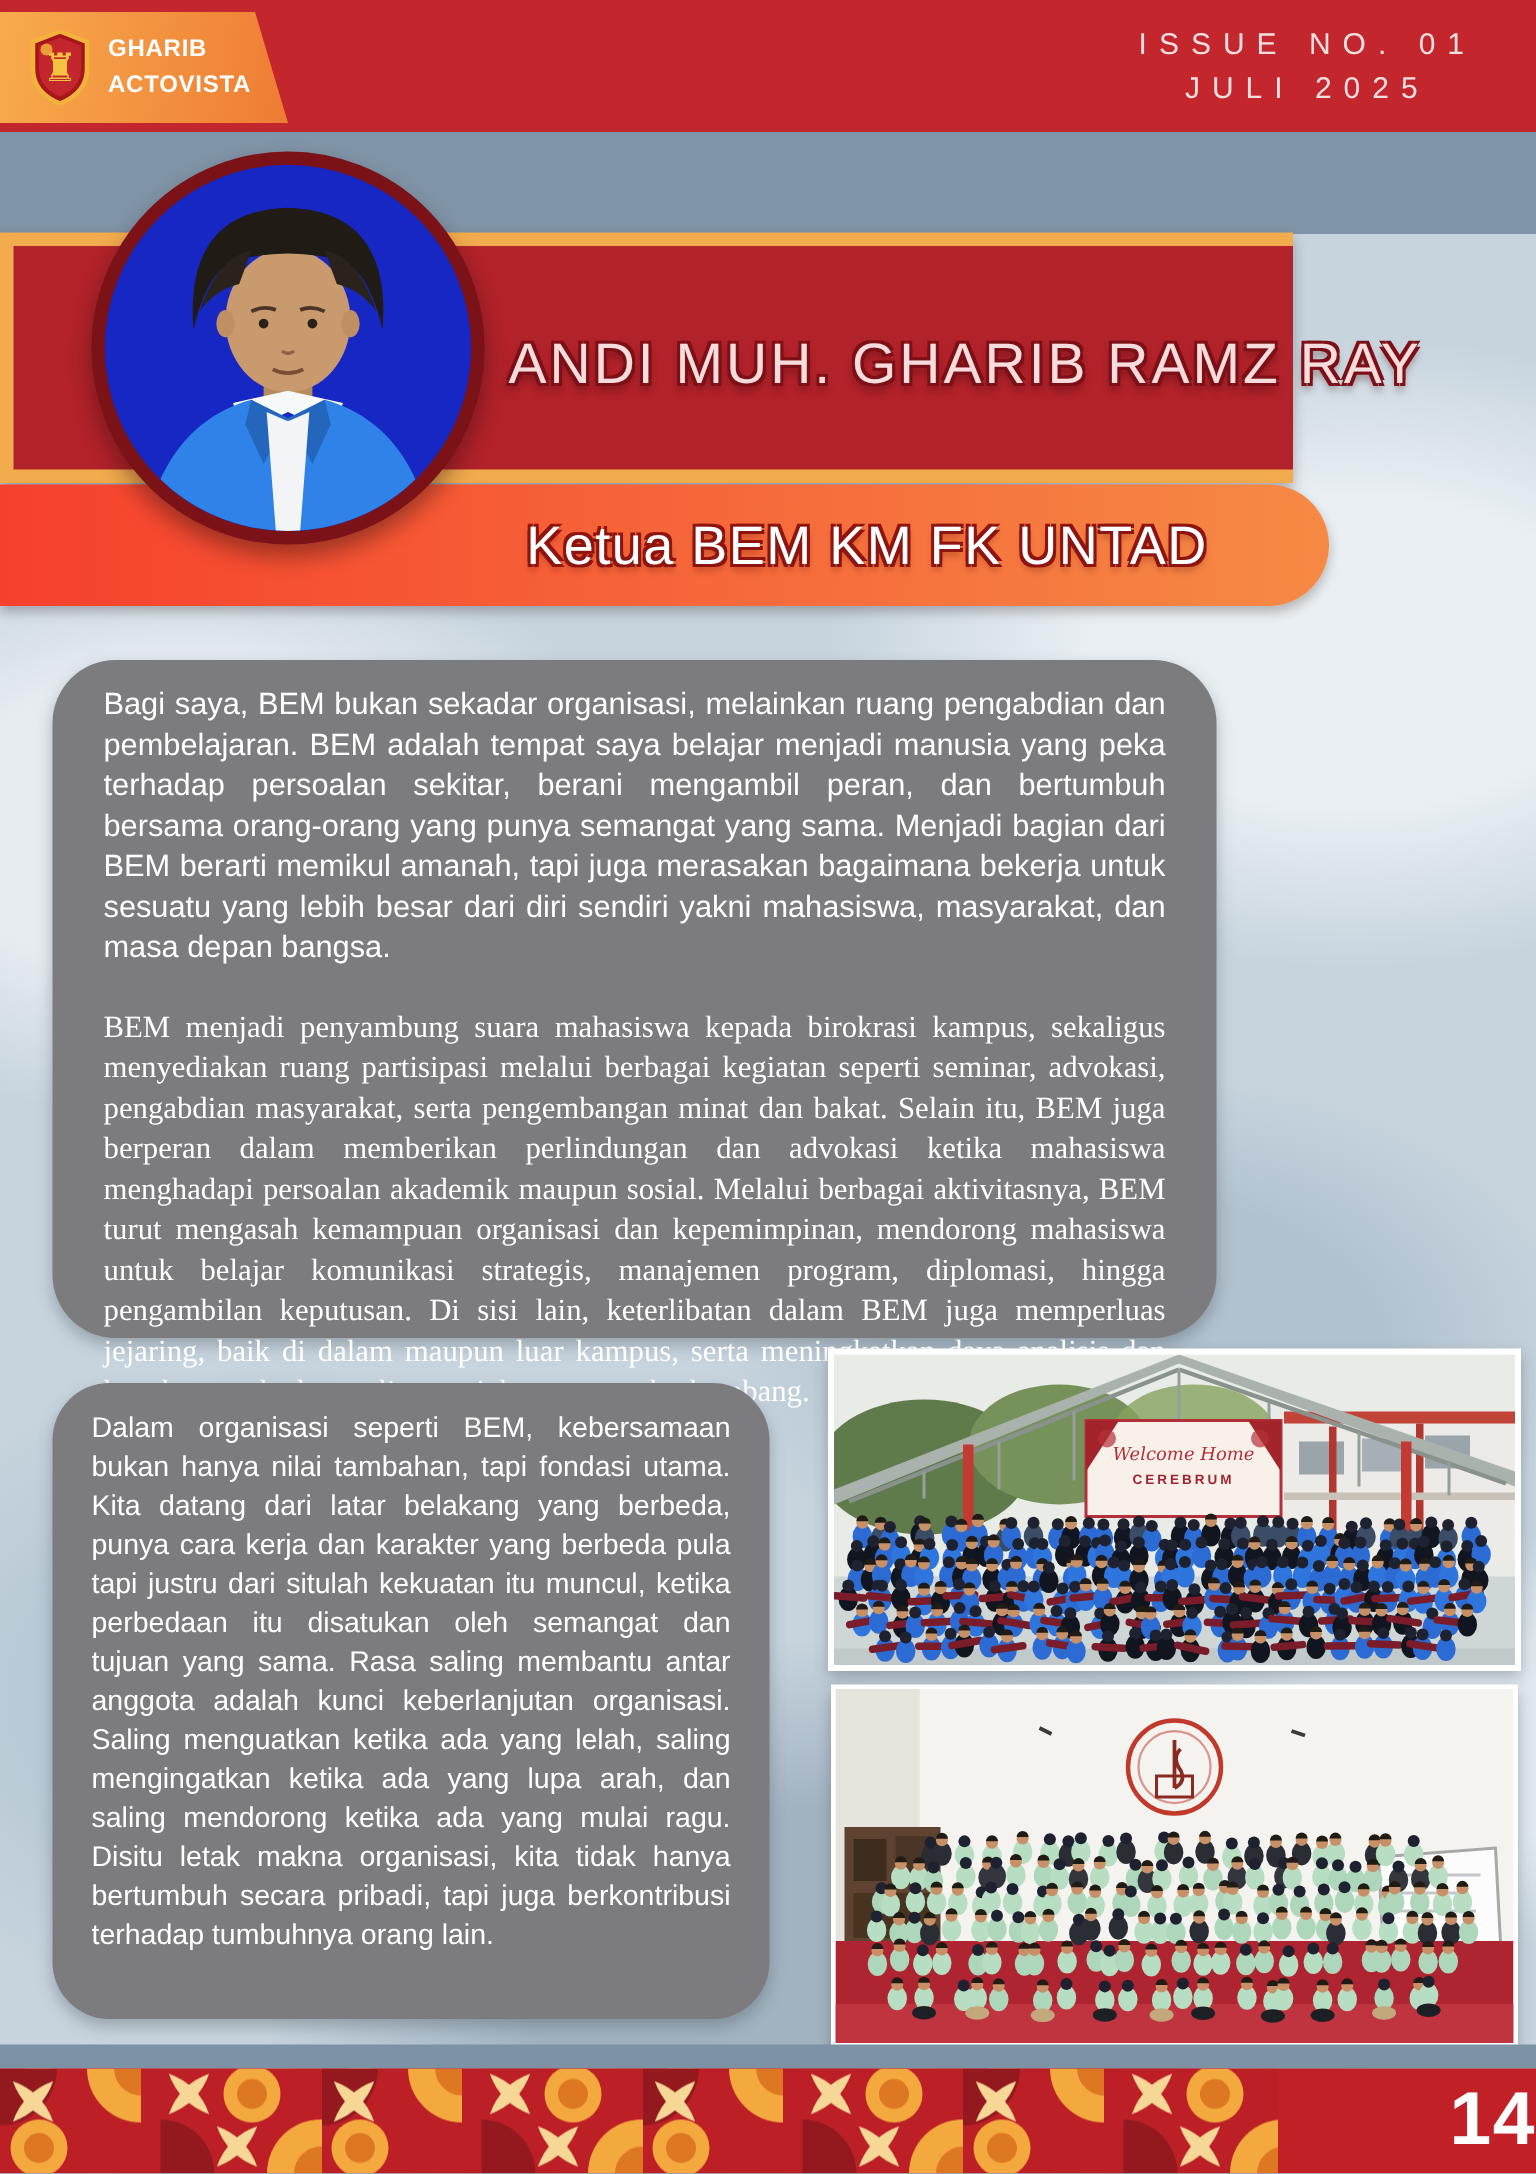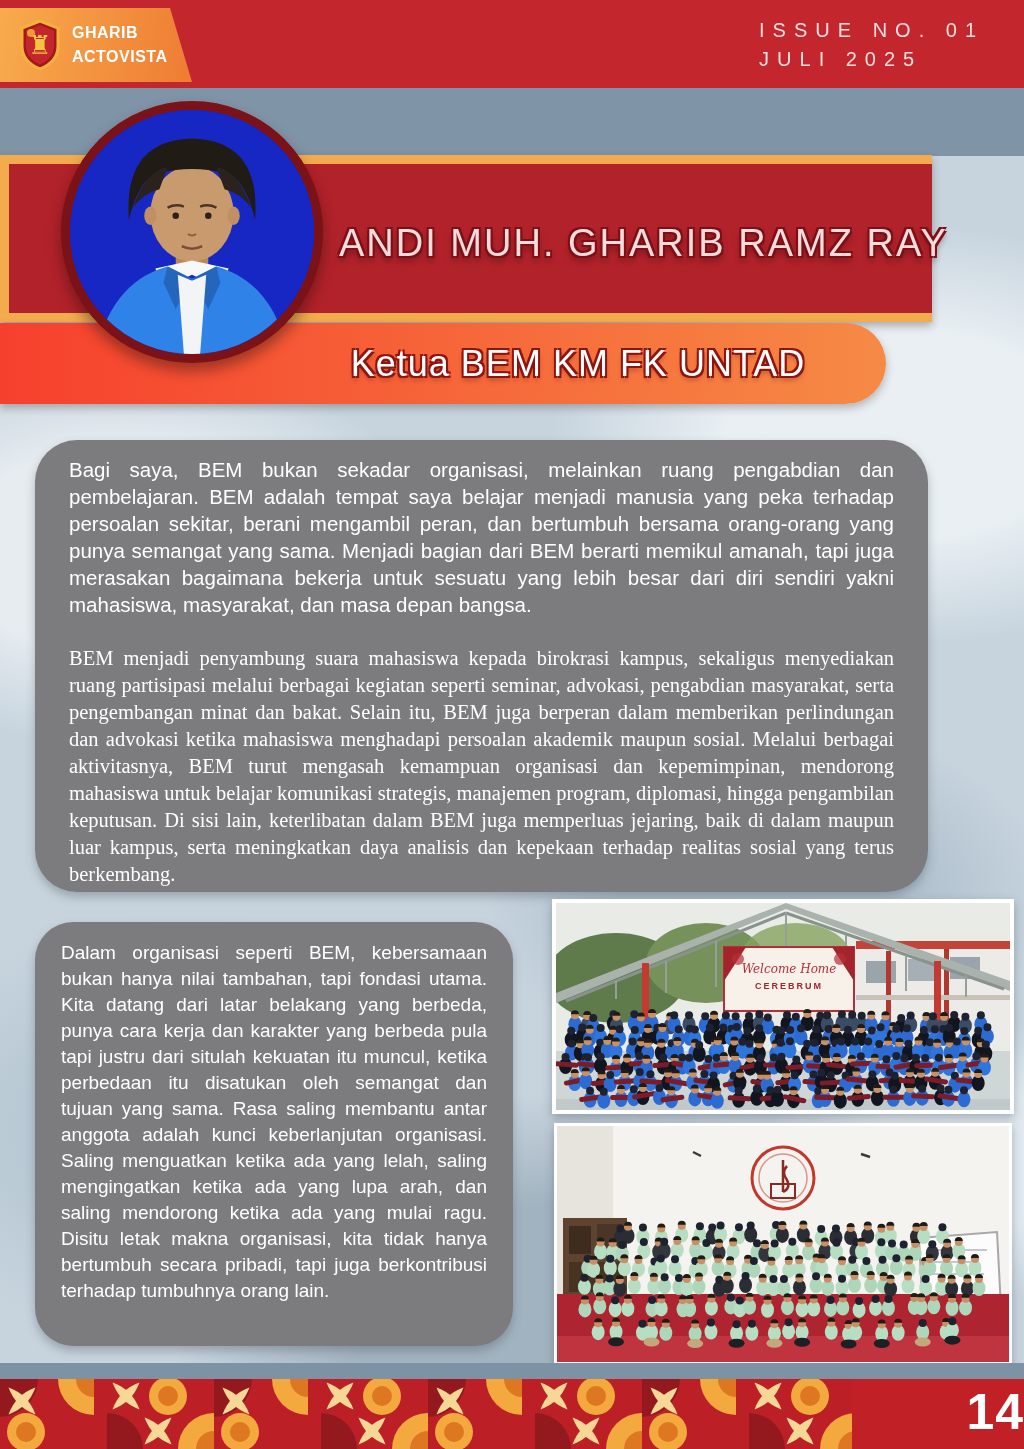--- a/index.html
+++ b/index.html
@@ -16,53 +16,53 @@
   }
   
   .topbar{position:absolute;left:0;top:0;width:1024px;height:88px;background:#c3262c;}
   .logo-badge{position:absolute;left:0;top:8px;width:192px;height:74px;
     background:linear-gradient(100deg,#f8ab4d 0%,#f0initial 50%,#ee7c33 100%);
     background:linear-gradient(100deg,#f8ab4d 0%,#ee7c33 100%);
     clip-path:polygon(0 0,170px 0,192px 100%,0 100%);
     display:flex;align-items:center;}
   .logo-shield{margin-left:20px;width:40px;height:50px;}
   .logo-text{margin-left:12px;color:#fff;font-weight:bold;font-size:16px;line-height:24px;letter-spacing:.5px;}
-  .issue{position:absolute;right:40px;top:16px;text-align:left;color:#f3dfdf;
+  .issue{position:absolute;right:40px;top:16px;text-align:center;color:#f3dfdf;
     font-size:20px;letter-spacing:8px;line-height:29px;font-weight:400;}
   
   .camo-band{position:absolute;left:0;top:88px;width:1024px;height:68px;
     background-color:#8094a7;
     background-image:
       radial-gradient(ellipse 90px 26px at 6% 30%, #69descr 0, transparent 0),
       radial-gradient(ellipse 90px 26px at 6% 30%, #697e92 60%, rgba(0,0,0,0) 61%),
       radial-gradient(ellipse 120px 30px at 24% 72%, #a3b5c2 60%, rgba(0,0,0,0) 61%),
       radial-gradient(ellipse 100px 24px at 41% 25%, #6d8296 60%, rgba(0,0,0,0) 61%),
       radial-gradient(ellipse 140px 30px at 60% 70%, #93a7b6 60%, rgba(0,0,0,0) 61%),
       radial-gradient(ellipse 110px 26px at 78% 30%, #677c90 60%, rgba(0,0,0,0) 61%),
       radial-gradient(ellipse 130px 30px at 93% 68%, #b6c5cf 60%, rgba(0,0,0,0) 61%);}
   
-  .yellow-frame{position:absolute;left:0;top:155px;width:932px;height:167px;background:#f2ac4e;
+  .yellow-frame{position:absolute;left:0;top:155px;width:862px;height:167px;background:#f2ac4e;
     box-shadow:0 4px 8px rgba(40,20,20,.3);}
   .red-band{position:absolute;left:9px;top:9px;right:0;bottom:9px;background:#b2222a;}
   .profile-name{position:absolute;left:330px;right:10px;top:58px;text-align:center;
     color:#f6dcdc;font-size:38px;font-weight:500;letter-spacing:2px;white-space:nowrap;
     text-shadow:-2px -2px 0 #7c1016,2px -2px 0 #7c1016,-2px 2px 0 #7c1016,2px 2px 0 #7c1016,0 5px 6px rgba(60,8,10,.55);}
   .role-band{position:absolute;left:0;top:323px;width:886px;height:81px;
     background:linear-gradient(90deg,#f6402d 0%,#f68a45 100%);
     border-radius:0 44px 44px 0;box-shadow:0 4px 8px rgba(40,20,20,.28);}
   .profile-title{position:absolute;left:300px;right:30px;top:20px;text-align:center;
     color:#ffffff;font-size:36px;font-weight:500;letter-spacing:1px;white-space:nowrap;
     text-shadow:-2px -2px 0 #8e1410,2px -2px 0 #8e1410,-2px 2px 0 #8e1410,2px 2px 0 #8e1410,0 4px 5px rgba(80,10,8,.4);}
   .portrait{position:absolute;left:61px;top:101px;width:244px;height:244px;border-radius:50%;
     border:9px solid #7a1217;overflow:hidden;background:#1727c3;box-shadow:0 8px 14px rgba(30,10,12,.4);}
   .portrait svg{display:block;width:100%;height:100%;}
   
   .quote-box{position:absolute;background:#7c7c7e;border-radius:42px;color:#ffffff;
     text-align:justify;box-shadow:0 5px 10px rgba(70,80,90,.35);}
-  .quote-1{left:35px;top:440px;width:893px;height:452px;padding:16px 34px;box-sizing:border-box;
+  .quote-1{left:35px;top:440px;width:776px;height:452px;padding:16px 34px;box-sizing:border-box;
     font-size:20.5px;line-height:27px;}
   .quote-2{left:35px;top:922px;width:478px;height:424px;padding:18px 26px;box-sizing:border-box;
     font-size:19px;line-height:26px;border-radius:38px;}
   .quote-box p{margin:0;}
   .quote-1 p + p{margin-top:27px;font-family:Liberation Serif, serif;}
   
   .photo{position:absolute;background:#ffffff;box-shadow:0 4px 9px rgba(60,70,80,.35);}
   .photo-top{left:552px;top:899px;width:462px;height:215px;padding:4px;box-sizing:border-box;}
   .photo-bottom{left:554px;top:1123px;width:458px;height:242px;padding:3px;box-sizing:border-box;}
   .photo svg{display:block;width:100%;height:100%;}

